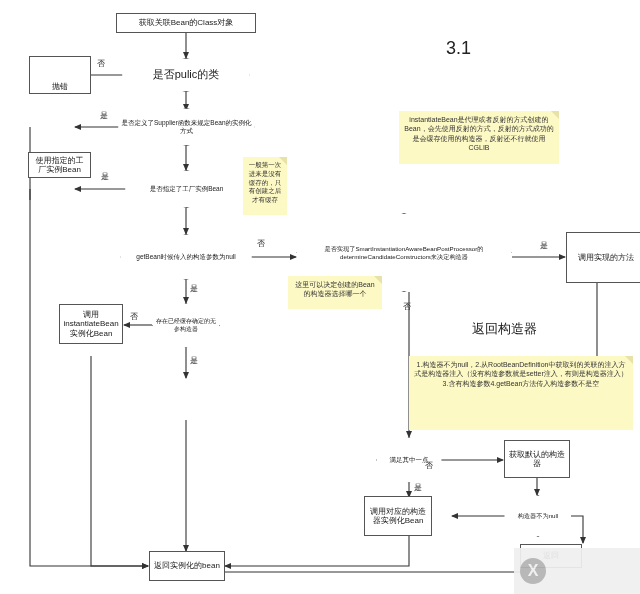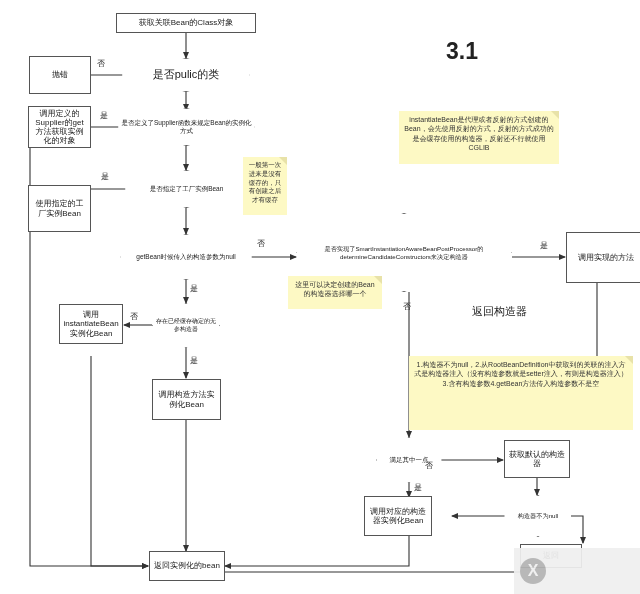--- a/index.html
+++ b/index.html
@@ -96,22 +96,22 @@
     left: 0;
     top: 0;
     width: 640px;
     height: 594px;
     z-index: 1;
   }
   #title {
     position: absolute;
     left: 446px;
     top: 38px;
-    font-size: 23px;
-    font-weight: bold;
+    font-size: 18px;
+    font-weight: normal;
     color: #222222;
     z-index: 6;
   }
   #watermark {
     position: absolute;
     left: 514px;
     top: 548px;
     width: 126px;
     height: 46px;
     background: #efefef;
@@ -215,39 +215,33 @@
       <path d="M520,572 L225,572"></path>
     </g>
   </svg>
 
   <div id="title">3.1</div>
 
   <div class="node box" style="left:116px; top:13px; width:140px; height:20px;">
     <span>获取关联Bean的Class对象</span>
   </div>
 
-  <div class="node box" style="left:29px; top:56px; width:62px; height:38px;">
+  <div class="node box" style="left:29px; top:56px; width:62px; height:38px;align-items:flex-end;">
     <span>抛错</span>
   </div>
 
-  <div class="node box" style="left:28px; top:106px; width:63px; height:42px;">
-    <span>调用定义的Supplier的get方法获取实例化的对象</span>
-  </div>
-
-  <div class="node box" style="left:28px; top:185px; width:63px; height:47px;">
+
+  <div class="node box" style="left:28px; top:152px; width:63px; height:26px;">
     <span>使用指定的工厂实例Bean</span>
   </div>
 
   <div class="node box" style="left:59px; top:304px; width:64px; height:40px;">
     <span>调用instantiateBean实例化Bean</span>
   </div>
 
-  <div class="node box" style="left:152px; top:379px; width:69px; height:41px;">
-    <span>调用构造方法实例化Bean</span>
-  </div>
 
   <div class="node box" style="left:566px; top:232px; width:80px; height:51px;">
     <span>调用实现的方法</span>
   </div>
 
   <div class="node box" style="left:504px; top:440px; width:66px; height:38px;">
     <span>获取默认的构造器</span>
   </div>
 
   <div class="node box" style="left:520px; top:544px; width:62px; height:24px;">
@@ -313,21 +307,21 @@
   <div class="edge-label" style="left:190px; top:283px;">是</div>
 
   <div class="edge-label" style="left:130px; top:311px;">否</div>
 
   <div class="edge-label" style="left:190px; top:355px;">是</div>
 
   <div class="edge-label" style="left:540px; top:240px;">是</div>
 
   <div class="edge-label vert" style="left:400px; top:296px;">否</div>
 
-  <div class="edge-label" style="left:472px; top:304px; font-size:11px;">返回构造器</div>
+  <div class="edge-label" style="left:472px; top:320px; font-size:13px;">返回构造器</div>
 
   <div class="edge-label" style="left:425px; top:460px;">否</div>
 
   <div class="edge-label" style="left:414px; top:482px;">是</div>
 
   <div class="note" style="left:399px; top:111px; width:160px; height:53px;">instantiateBean是代理或者反射的方式创建的Bean，会先使用反射的方式，反射的方式成功的是会缓存使用的构造器，反射还不行就使用CGLIB</div>
 
   <div class="note" style="left:243px; top:157px; width:44px; height:58px; font-size:6.5px;">一般第一次进来是没有缓存的，只有创建之后才有缓存</div>
 
   <div class="note" style="left:288px; top:276px; width:94px; height:33px;">这里可以决定创建的Bean的构造器选择哪一个</div>

